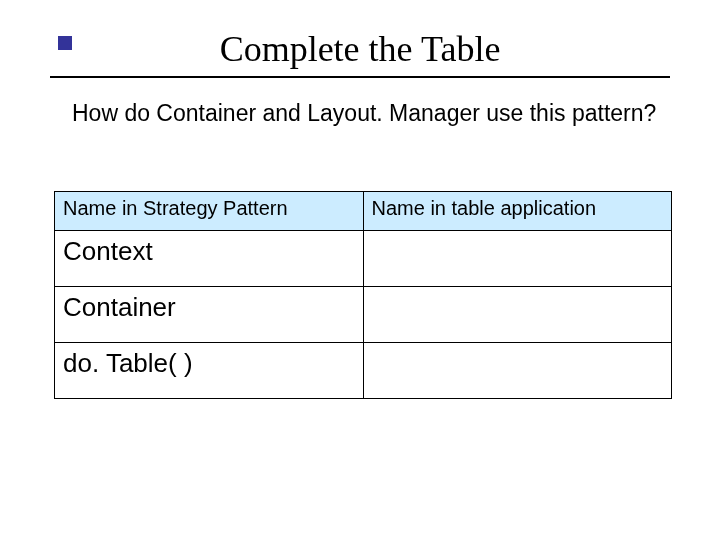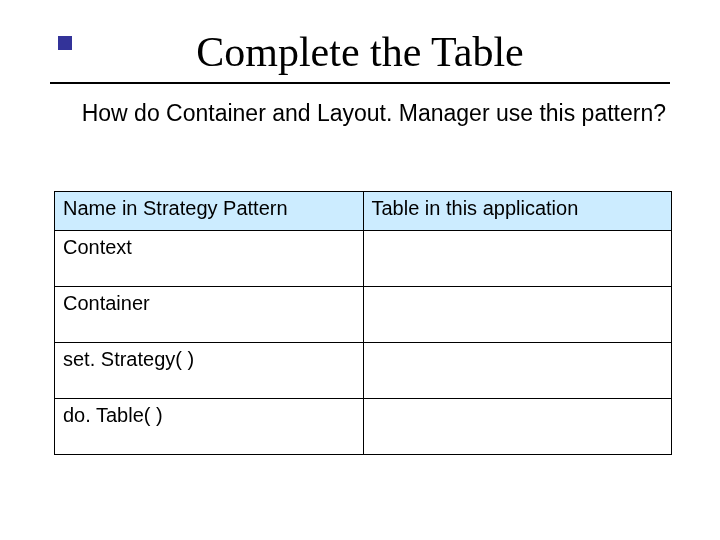--- a/index.html
+++ b/index.html
@@ -29,41 +29,40 @@
     position: absolute;
     top: 36px;
     left: 58px;
     width: 14px;
     height: 14px;
     background: #333399;
   }
   .title {
     display: inline-block;
     font-family: "Times New Roman", Times, serif;
-    font-size: 42px;
+    font-size: 36px;
     color: #000;
     padding: 0 6px 6px 6px;
   }
   .title-underline {
     margin: 0 auto;
     height: 0;
     border-top: 2px solid #000;
     width: 620px;
   }
   .body {
     position: absolute;
     top: 100px;
     left: 56px;
     width: 610px;
   }
   .para {
     font-size: 23px;
     line-height: 1.18;
     margin: 0 0 14px 16px;
-    text-align: right;
   }
   .table-wrap {
     position: absolute;
     top: 191px;
     left: 54px;
     width: 618px;
   }
   table {
     border-collapse: collapse;
     width: 100%;
@@ -74,21 +73,21 @@
     vertical-align: top;
     padding: 5px 8px 10px 8px;
     font-weight: normal;
   }
   th {
     background: #ccecff;
     font-size: 20px;
     height: 22px;
   }
   td {
-    font-size: 20px;
+    font-size: 26px;
     height: 40px;
   }
   col.c1 { width: 50%; }
   col.c2 { width: 50%; }
 </style>
 </head>
 <body>
 <div class="slide">
 
   <div class="accent-block"></div>
@@ -104,34 +103,30 @@
 
   <div class="table-wrap">
     <table>
       <colgroup>
           <col class="c1">
           <col class="c2">
         </colgroup>
       <thead>
         <tr>
           <th>Name in Strategy Pattern</th>
-          <th>Table in this application</th>
+          <th>Name in table application</th>
         </tr>
       </thead>
       <tbody>
         <tr>
           <td>Context</td>
           <td></td>
         </tr>
         <tr>
           <td>Container</td>
-          <td></td>
-        </tr>
-        <tr>
-          <td>set. Strategy( )</td>
           <td></td>
         </tr>
         <tr>
           <td>do. Table( )</td>
           <td></td>
         </tr>
       </tbody>
     </table>
   </div>
 

